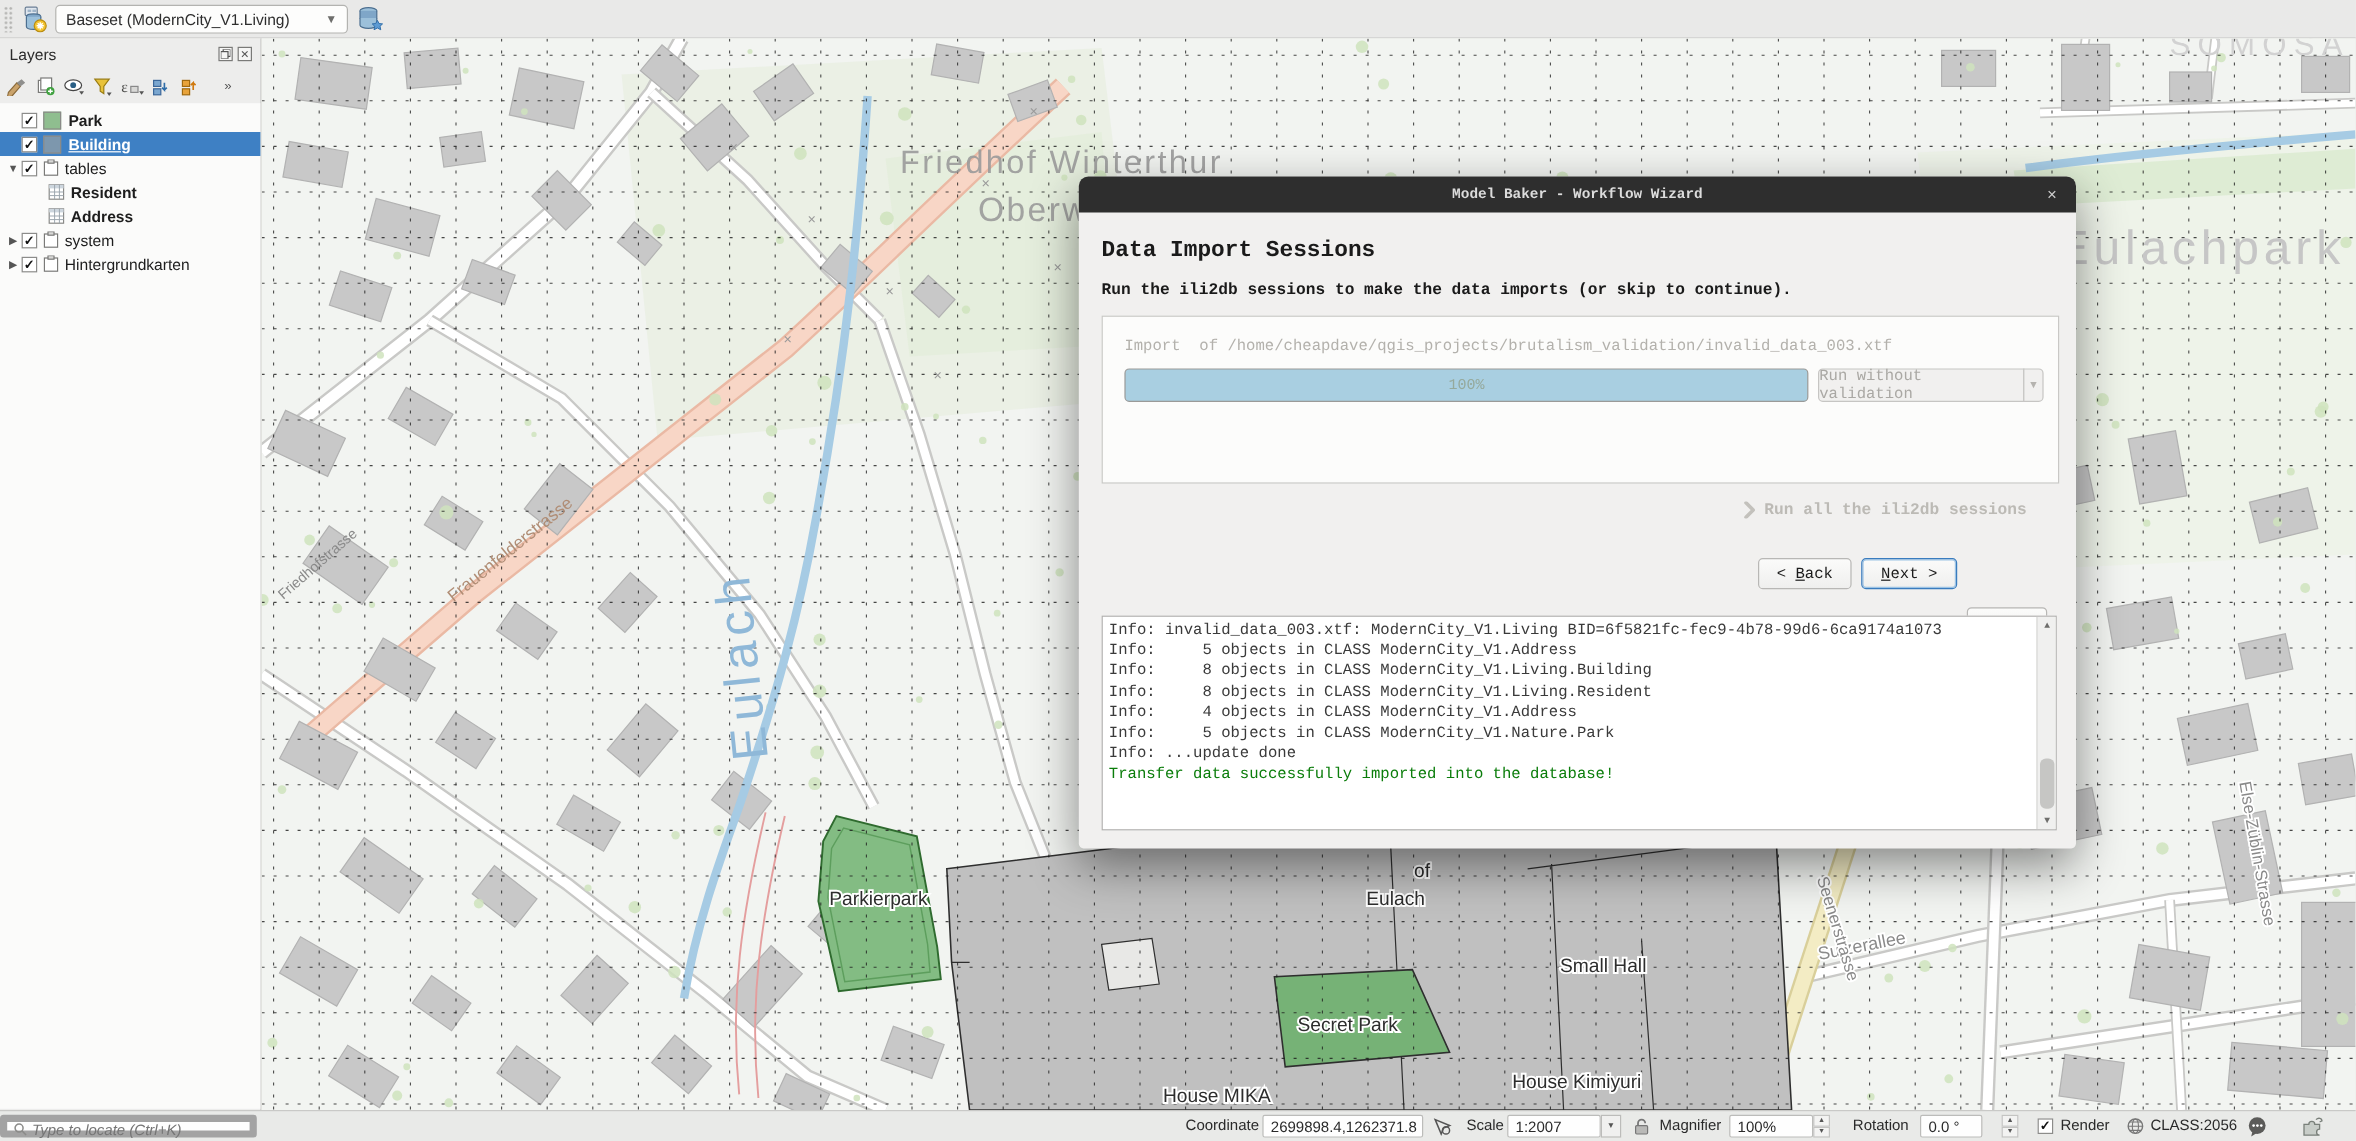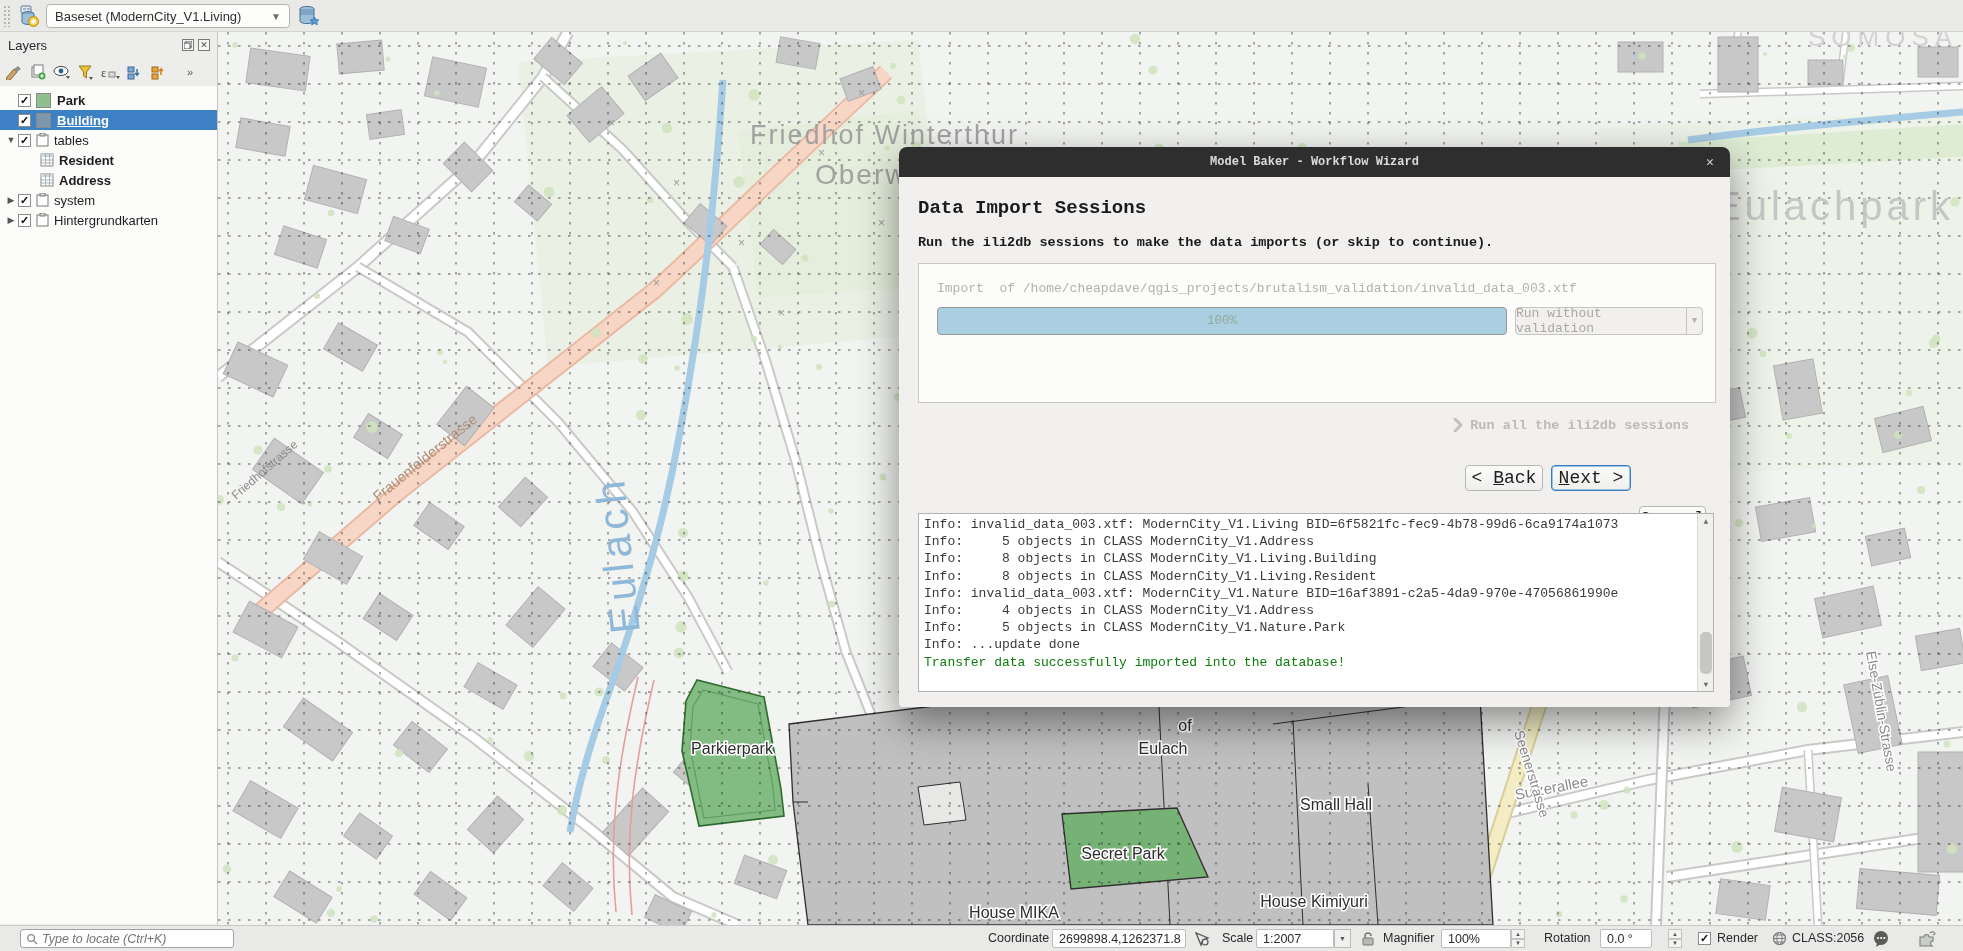--- a/index.html
+++ b/index.html
@@ -72,21 +72,21 @@
     display:flex; align-items:center; justify-content:center;
     font-size:13px; color:#aaa8a4; }
   #run-wo-caret { left:767px; top:43px; width:17px; height:28px;
     background:#f1f0ef; border:1px solid #c6c5c3; border-radius:0 4px 4px 0;
     display:flex; align-items:center; justify-content:center; font-size:9px; color:#b5b3af; }
   #run-all-row { left:0px; top:268px; width:790px; height:20px;
     display:flex; align-items:center; justify-content:flex-end; gap:4px; }
   #run-all-label { font-size:13.5px; font-weight:bold; color:#bcbab5; }
   .wiz-btn { top:318px; height:26px; background:linear-gradient(#fbfbfa,#efefee);
     border:1px solid #b8b7b5; border-radius:4px; display:flex; align-items:center;
-    justify-content:center; font-size:18px; color:#1c1c1c;text-align:right; }
+    justify-content:center; font-size:13px; color:#1c1c1c;text-align:right; }
   #btn-back { left:566px; width:78px; }
   #btn-next { left:652px; width:80px; border:1px solid #3a7cbe;
     box-shadow:0 0 0 1px #9cc3e4 inset; }
   #btn-cancel { left:740px; width:67px;margin-top:41px; }
   .u { text-decoration:underline; }
   #log-area { left:19px; top:366px; width:796px; height:179px;
     background:#ffffff; border:1px solid #b2b1af; overflow:hidden;padding-left:16px; }
   #log-lines { position:absolute; left:5px; top:2px; width:760px; }
   .log-line { font-size:13px; line-height:17.2px; white-space:pre; color:#3a3a3a; }
   .st-success { color:#0b7d0b; }
@@ -94,22 +94,22 @@
     background:#f0f0ef; border-left:1px solid #d8d8d6; }
   .sb-arrow { position:absolute; left:0; width:16px; height:14px; display:flex;
     align-items:center; justify-content:center; font-size:8px; color:#6e6e6c; }
   #log-thumb { position:absolute; left:2px; width:12px; top:118px; height:42px;
     background:#c6c6c4; border-radius:5px; }
 
   
   #status-bar { left:0; top:925px; width:1963px; height:26px;
     background:#e9eae8; border-top:1px solid #c9c9c7;
     font-size:12.5px; color:#2a2a2a; }
-  #locator { left:20px; top:3px; width:214px; height:19px; background:#fefefe;
-    border:1px solid #a3a3a3; border-radius:3px; display:flex; align-items:center; padding:0 5px; }
+  #locator { left:0; top:3px; width:214px; height:19px; background:#fefefe;
+    border:6px solid #a3a3a3; border-radius:3px; display:flex; align-items:flex-start; padding:0 5px; }
   #locator input { border:none; outline:none; font-style:italic; font-size:12.5px;
     color:#8b8b89; width:180px; background:transparent;
     font-family:"Liberation Sans", sans-serif; }
   .sb-label { top:5px; }
   .sb-field { top:3px; height:19px; background:#fefefe; border:1px solid #bcbcba;
     border-radius:2px; display:flex; align-items:center; padding:0 6px; font-size:12.5px; }
   .spin { position:absolute; display:flex; flex-direction:column; width:14px; height:19px; }
   .spin span { flex:1; display:flex; align-items:center; justify-content:center;
     font-size:6px; color:#555; background:#f3f3f2; border:1px solid #c4c4c2; }
   #render-box { left:1698px; top:6px; }
@@ -691,21 +691,20 @@
   <div id="btn-cancel" class="wiz-btn abs">
     <span>Cancel</span>
   </div>
 
   <div id="log-area" class="abs">
     <div id="log-lines">
       <div class="log-line st-info">Info: invalid_data_003.xtf: ModernCity_V1.Living BID=6f5821fc-fec9-4b78-99d6-6ca9174a1073</div>
       <div class="log-line st-info">Info:     5 objects in CLASS ModernCity_V1.Address</div>
       <div class="log-line st-info">Info:     8 objects in CLASS ModernCity_V1.Living.Building</div>
       <div class="log-line st-info">Info:     8 objects in CLASS ModernCity_V1.Living.Resident</div>
-      <div class="log-line st-info">Info: invalid_data_003.xtf: ModernCity_V1.Nature BID=16af3891-c2a5-4da9-970e-47056861990e</div>
       <div class="log-line st-info">Info:     4 objects in CLASS ModernCity_V1.Address</div>
       <div class="log-line st-info">Info:     5 objects in CLASS ModernCity_V1.Nature.Park</div>
       <div class="log-line st-info">Info: ...update done</div>
       <div class="log-line st-success">Transfer data successfully imported into the database!</div>
     </div>
     <div id="log-scrollbar">
       <span class="sb-arrow" style="top:0">▲</span>
       <div id="log-thumb"></div>
       <span class="sb-arrow" style="bottom:0">▼</span>
     </div>

